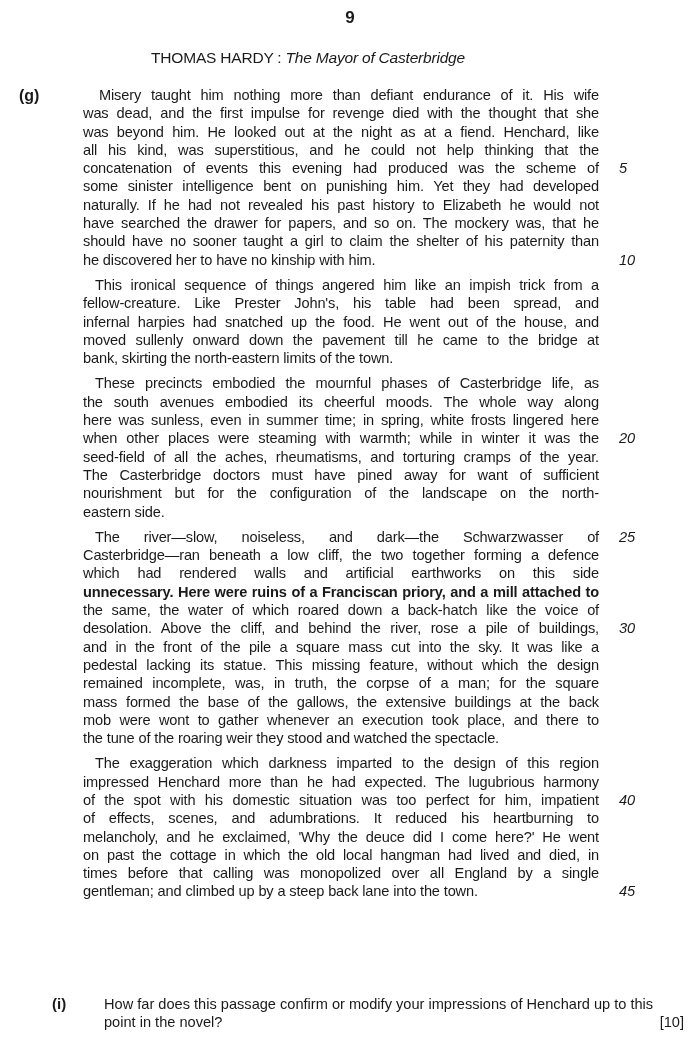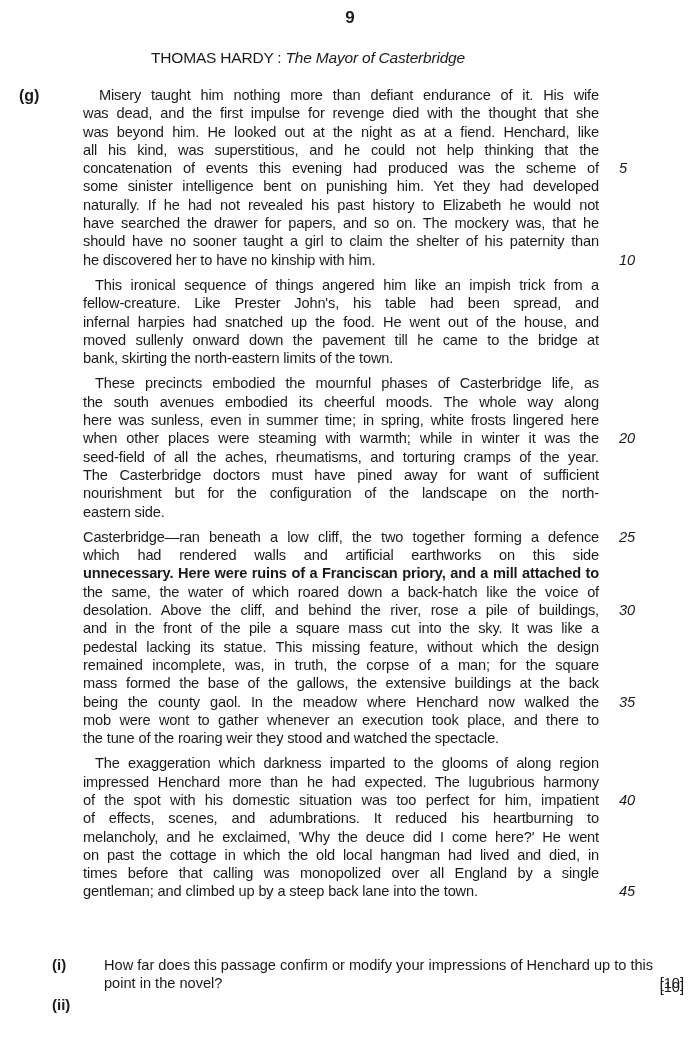--- a/index.html
+++ b/index.html
@@ -29,21 +29,21 @@
   .line.first { padding-left: 16px; }
   .line.first.small { padding-left: 12px; }
   .lineno {
     position: absolute; left: 536px; top: 0; font-style: italic; font-size: 14.6px;
   }
   .questions {
     position: absolute; top: 956px; left: 0; width: 700px; font-size: 14.6px; line-height: 18px;
   }
   .q { position: relative; margin-bottom: 4px; }
   .q-label { position: absolute; left: 52px; top: 0; font-weight: bold; font-size: 15px; }
-  .q-text { margin-left: 104px; width: 580px; position: relative; }
+  .q-text { margin-left: 104px; width: 580px; position: relative; margin-top: 39px; }
   .q-marks { position: absolute; right: 0; bottom: 0; }
   .q-lastline { display: block; }
 </style>
 </head>
 <body>
 
 <div class="page-number">9</div>
 
 <div class="title">
   <span>THOMAS HARDY</span><span> : </span><em>The Mayor of Casterbridge</em>
@@ -75,36 +75,35 @@
       <span class="line j first small" style="display: block; white-space: normal;"><span>These precincts embodied the mournful phases of Casterbridge life, as</span></span>
       <span class="line j" style="display: block; white-space: normal;"><span>the south avenues embodied its cheerful moods. The whole way along</span></span>
       <span class="line j" style="display: block; white-space: normal;"><span>here was sunless, even in summer time; in spring, white frosts lingered here</span></span>
       <span class="line j" style="display: block; white-space: normal;"><span>when other places were steaming with warmth; while in winter it was the</span><span class="lineno">20</span></span>
       <span class="line j" style="display: block; white-space: normal;"><span>seed-field of all the aches, rheumatisms, and torturing cramps of the year.</span></span>
       <span class="line j" style="display: block; white-space: normal;"><span>The Casterbridge doctors must have pined away for want of sufficient</span></span>
       <span class="line j" style="display: block; white-space: normal;"><span>nourishment but for the configuration of the landscape on the north-</span></span>
       <span class="line"><span>eastern side.</span></span>
     </div>
     <div class="para">
-      <span class="line j first small" style="display: block; white-space: normal;"><span class="lineno">25</span></span>
+      <span class="line j first small" style="display: block; white-space: normal;"><span>The river—slow, noiseless, and dark—the Schwarzwasser of</span><span class="lineno">25</span></span>
       <span class="line j" style="display: block; white-space: normal;"><span>Casterbridge—ran beneath a low cliff, the two together forming a defence</span></span>
       <span class="line j" style="display: block; white-space: normal;"><span>which had rendered walls and artificial earthworks on this side</span></span>
       <span class="line j" style="display: block; white-space: normal; font-weight: bold;"><span>unnecessary. Here were ruins of a Franciscan priory, and a mill attached to</span></span>
       <span class="line j" style="display: block; white-space: normal;"><span>the same, the water of which roared down a back-hatch like the voice of</span></span>
       <span class="line j" style="display: block; white-space: normal;"><span>desolation. Above the cliff, and behind the river, rose a pile of buildings,</span><span class="lineno">30</span></span>
       <span class="line j" style="display: block; white-space: normal;"><span>and in the front of the pile a square mass cut into the sky. It was like a</span></span>
       <span class="line j" style="display: block; white-space: normal;"><span>pedestal lacking its statue. This missing feature, without which the design</span></span>
       <span class="line j" style="display: block; white-space: normal;"><span>remained incomplete, was, in truth, the corpse of a man; for the square</span></span>
       <span class="line j" style="display: block; white-space: normal;"><span>mass formed the base of the gallows, the extensive buildings at the back</span></span>
-      <span class="line j" style="display: block; white-space: normal;"><span>being the county gaol. In the meadow where Henchard now walked the</span><span class="lineno">35</span></span>
       <span class="line j" style="display: block; white-space: normal;"><span>mob were wont to gather whenever an execution took place, and there to</span></span>
       <span class="line"><span>the tune of the roaring weir they stood and watched the spectacle.</span></span>
     </div>
     <div class="para">
-      <span class="line j first small" style="display: block; white-space: normal;"><span>The exaggeration which darkness imparted to the glooms of along region</span></span>
+      <span class="line j first small" style="display: block; white-space: normal;"><span>The exaggeration which darkness imparted to the design of this region</span></span>
       <span class="line j" style="display: block; white-space: normal;"><span>impressed Henchard more than he had expected. The lugubrious harmony</span></span>
       <span class="line j" style="display: block; white-space: normal;"><span>of the spot with his domestic situation was too perfect for him, impatient</span><span class="lineno">40</span></span>
       <span class="line j" style="display: block; white-space: normal;"><span>of effects, scenes, and adumbrations. It reduced his heartburning to</span></span>
       <span class="line j" style="display: block; white-space: normal;"><span>melancholy, and he exclaimed, 'Why the deuce did I come here?' He went</span></span>
       <span class="line j" style="display: block; white-space: normal;"><span>on past the cottage in which the old local hangman had lived and died, in</span></span>
       <span class="line j" style="display: block; white-space: normal;"><span>times before that calling was monopolized over all England by a single</span></span>
       <span class="line"><span>gentleman; and climbed up by a steep back lane into the town.</span><span class="lineno">45</span></span>
     </div>
   </div>
 

